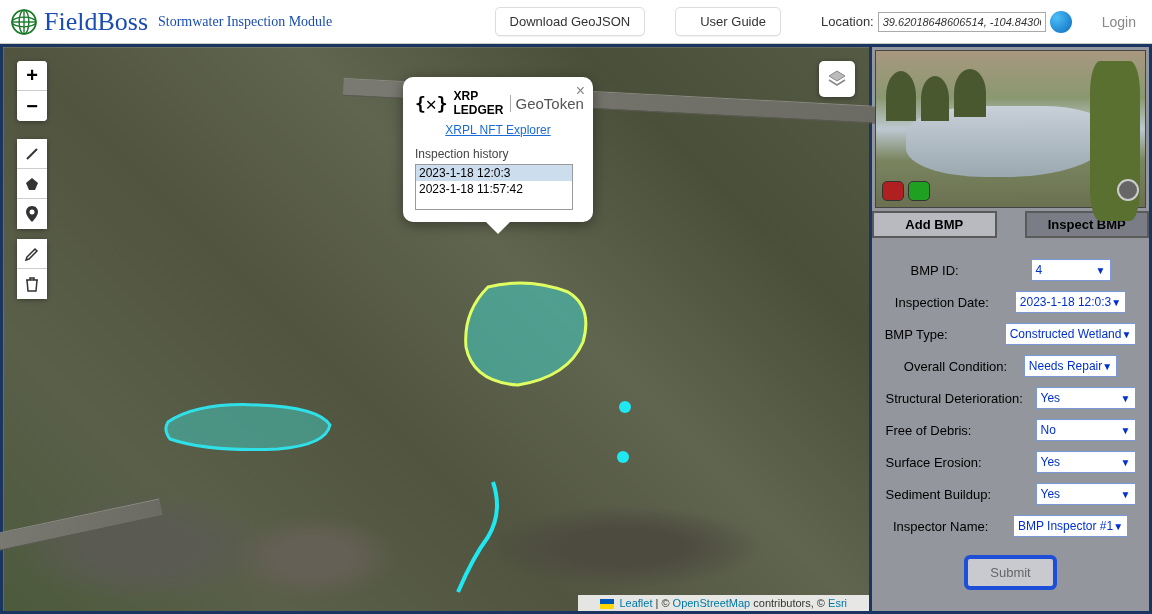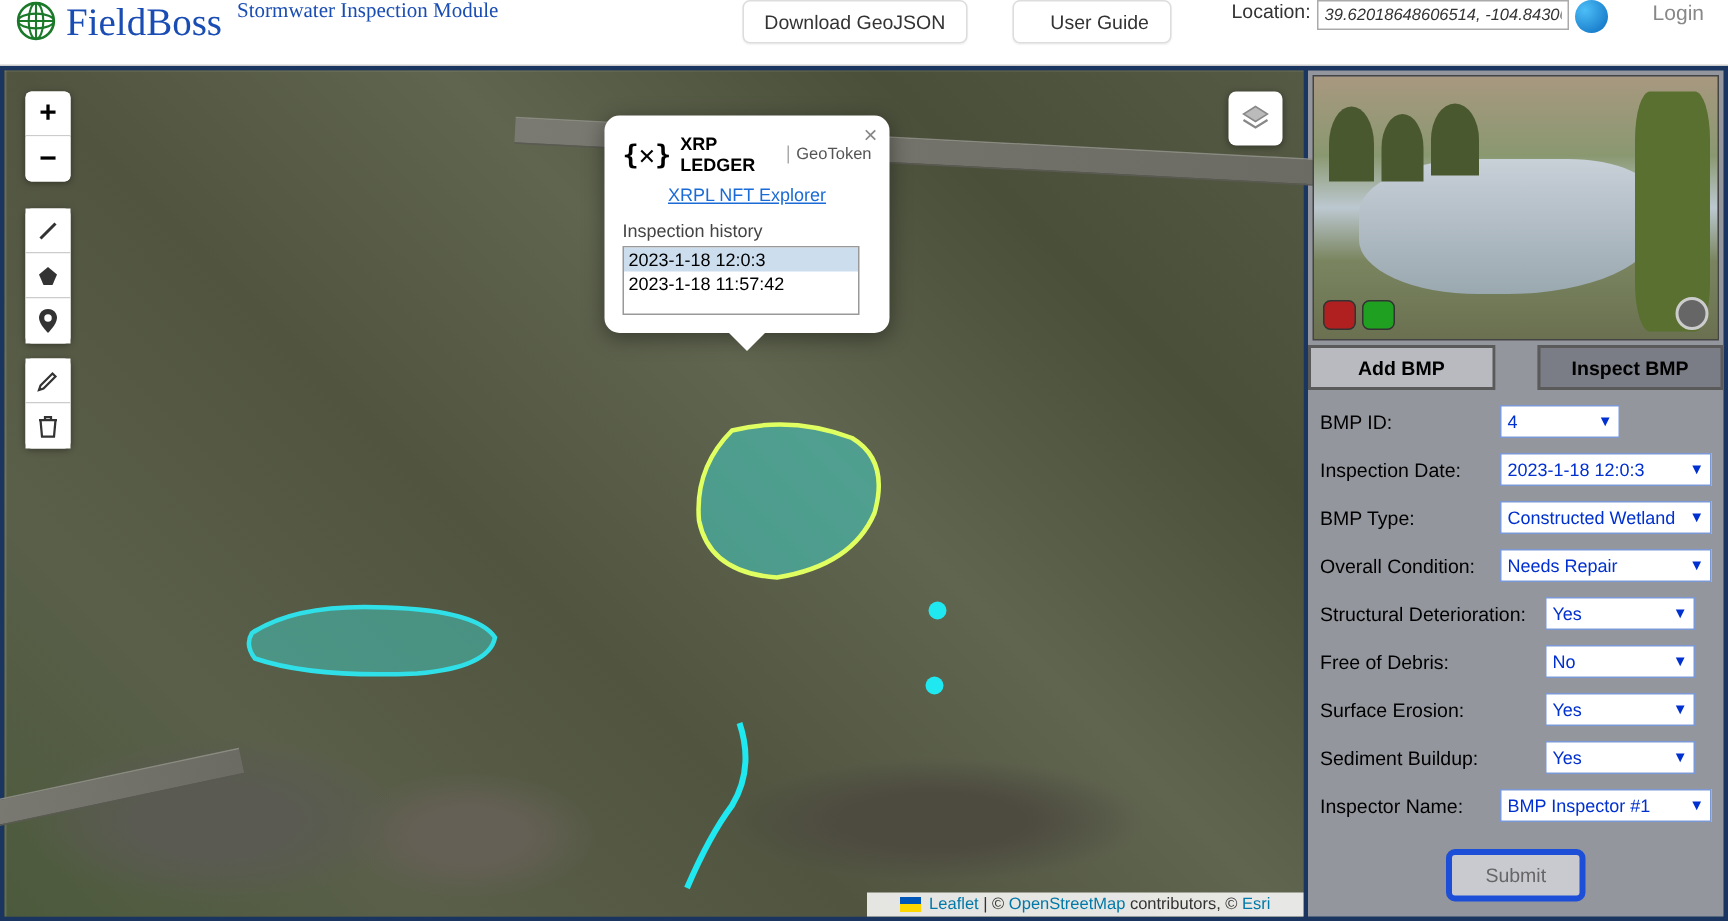--- a/index.html
+++ b/index.html
@@ -1,17 +1,17 @@
 <!DOCTYPE html>
 <html><head>
 <meta charset="utf-8">
 <style>
 * { box-sizing: border-box; margin: 0; padding: 0; }
 html, body { width: 1152px; height: 614px; font-family: Arial, sans-serif; overflow: hidden; }
-.header { height: 44px; background: #fff; border-bottom: 1px solid #ccc; display: flex; align-items: flex-start; padding: 0 10px; }
+.header { height: 44px; background: #fff; border-bottom: 1px solid #ccc; display: flex; align-items: center; padding: 0 10px; }
 .logo { width: 28px; height: 28px; margin-right: 6px; }
 .brand { font-family: Georgia, serif; font-size: 26px; color: #1a4db3; margin-right: 10px; }
 .subtitle { font-family: Georgia, serif; color: #1a4db3; font-size: 14px; }
 .header-btn { background: #fff; border: 1px solid #ddd; border-radius: 5px; padding: 6px 14px; font-size: 13px; color: #333; cursor: pointer; margin-left: 10px; box-shadow: 0 1px 1px rgba(0,0,0,0.05); }
 .hspacer { flex: 1; }
 .loc-label { font-size: 13px; color: #333; margin-right: 4px; }
 .loc-input { width: 168px; font-size: 11px; font-style: italic; color: #333; border: 1px solid #aaa; padding: 3px 4px; }
 .globe-icon { width: 22px; height: 22px; margin-left: 4px; background: radial-gradient(circle at 30% 30%, #4dbef7, #0a6bbf); border-radius: 50%; position: relative; }
 .login { color: #888; font-size: 14px; margin-left: 30px; margin-right: 6px; cursor: pointer; }
 .main { display: flex; height: 570px; }
@@ -32,21 +32,21 @@
 .zoom-btn:last-child { border-radius: 0 0 4px 4px; }
 .tool-ctrl { position: absolute; left: 14px; background: #fff; border-radius: 4px; box-shadow: 0 1px 5px rgba(0,0,0,0.4); }
 .tool-btn { width: 30px; height: 30px; border: none; background: #fff; cursor: pointer; display: flex; align-items: center; justify-content: center; border-bottom: 1px solid #ccc; }
 .tool-btn:last-child { border-bottom: none; }
 .layers-ctrl { position: absolute; top: 14px; right: 14px; width: 36px; height: 36px; background: #fff; border-radius: 5px; box-shadow: 0 1px 5px rgba(0,0,0,0.4); display: flex; align-items: center; justify-content: center; cursor: pointer; }
 .popup { position: absolute; top: 30px; left: 400px; width: 190px; background: #fff; border-radius: 10px; box-shadow: 0 3px 14px rgba(0,0,0,0.4); padding: 12px; }
 .popup-close { position: absolute; top: 5px; right: 8px; color: #888; font-size: 16px; cursor: pointer; }
 .popup-head { display: flex; align-items: center; gap: 6px; }
 .xrp-logo { font-family: monospace; font-size: 18px; font-weight: bold; }
 .popup-title { font-size: 12px; font-weight: bold; }
-.popup-sub { font-size: 11px; color: #555; border-left: 1px solid #aaa; padding-left: 5px; }
+.popup-sub { font-size: 15px; color: #555; border-left: 1px solid #aaa; padding-left: 5px; }
 .popup-link { display: block; text-align: center; color: #1a6bd6; font-size: 12px; margin: 6px 0 10px; text-decoration: underline; cursor: pointer; }
 .popup-row { display: flex; align-items: center; gap: 10px; margin-bottom: 10px; }
 .popup-bmp { font-size: 13px; font-weight: bold; }
 .select-btn { background: #8a9966; border: 1px solid #5a6640; border-radius: 4px; padding: 3px 12px; font-size: 12px; cursor: pointer; }
 .hist-label { font-size: 12px; color: #444; margin-bottom: 3px; }
 .hist-box { border: 1px solid #999; width: 158px; height: 46px; font-size: 12px; overflow-y: scroll; }
 .hist-item { padding: 1px 3px; }
 .hist-item.sel { background: #cde; }
 .popup-tip { position: absolute; bottom: -12px; left: 50%; transform: translateX(-50%); width: 0; height: 0; border-left: 12px solid transparent; border-right: 12px solid transparent; border-top: 12px solid #fff; }
 .attrib { position: absolute; bottom: 0; right: 0; background: rgba(255,255,255,0.85); font-size: 11px; padding: 2px 22px; color: #333; }
@@ -56,21 +56,21 @@
 .photo-veg { position: absolute; border-radius: 50% 50% 0 0; background: #4a5830; }
 .photo-water { position: absolute; top: 55px; left: 30px; right: 40px; bottom: 30px; background: linear-gradient(180deg, #c8d0d8, #9aa8b0); border-radius: 40% 30% 50% 40%; }
 .photo-btns { position: absolute; bottom: 6px; left: 6px; display: flex; gap: 4px; }
 .pbtn { width: 22px; height: 20px; border-radius: 5px; border: 1px solid #333; cursor: pointer; }
 .pbtn.red { background: #b02020; }
 .pbtn.green { background: #20a020; }
 .cam-btn { position: absolute; bottom: 6px; right: 6px; width: 22px; height: 22px; border-radius: 50%; border: 2px solid #ccc; background: #666; cursor: pointer; }
 .tabs { display: flex; height: 32px; gap: 28px; }
 .tab { flex: 1; border: 2px solid #5a5a5a; background: #b8bac0; font-size: 13px; font-weight: bold; cursor: pointer; display: flex; align-items: center; justify-content: center; }
 .tab.active { background: #7a7d85; color: #000; }
-.form { padding: 10px 8px; display: flex; flex-direction: column; gap: 10px; }
+.form { padding: 21px 8px; display: flex; flex-direction: column; gap: 10px; align-items: center; }
 .frow { display: flex; align-items: center; }
 .flabel { width: 120px; font-size: 13px; color: #000; }
 .fselect { flex: 1; background: #fff; border: 1px solid #7a99d6; color: #0030d0; font-size: 12px; padding: 2px 4px; height: 22px; position: relative; display: flex; align-items: center; justify-content: space-between; cursor: pointer; }
 .fselect.narrow { flex: 0 0 80px; }
 .fselect.med { flex: 0 0 100px; }
 .farrow { color: #0030d0; font-size: 10px; }
 .submit-wrap { text-align: center; margin-top: 8px; }
 .submit-btn { background: #c8cad0; border: 4px solid #1d4ed8; border-radius: 6px; padding: 6px 22px; font-size: 13px; color: #666; cursor: pointer; }
 .flag { display: inline-block; width: 14px; height: 10px; background: linear-gradient(180deg, #0057b7 50%, #ffd700 50%); vertical-align: middle; margin-right: 2px; }
 </style>

